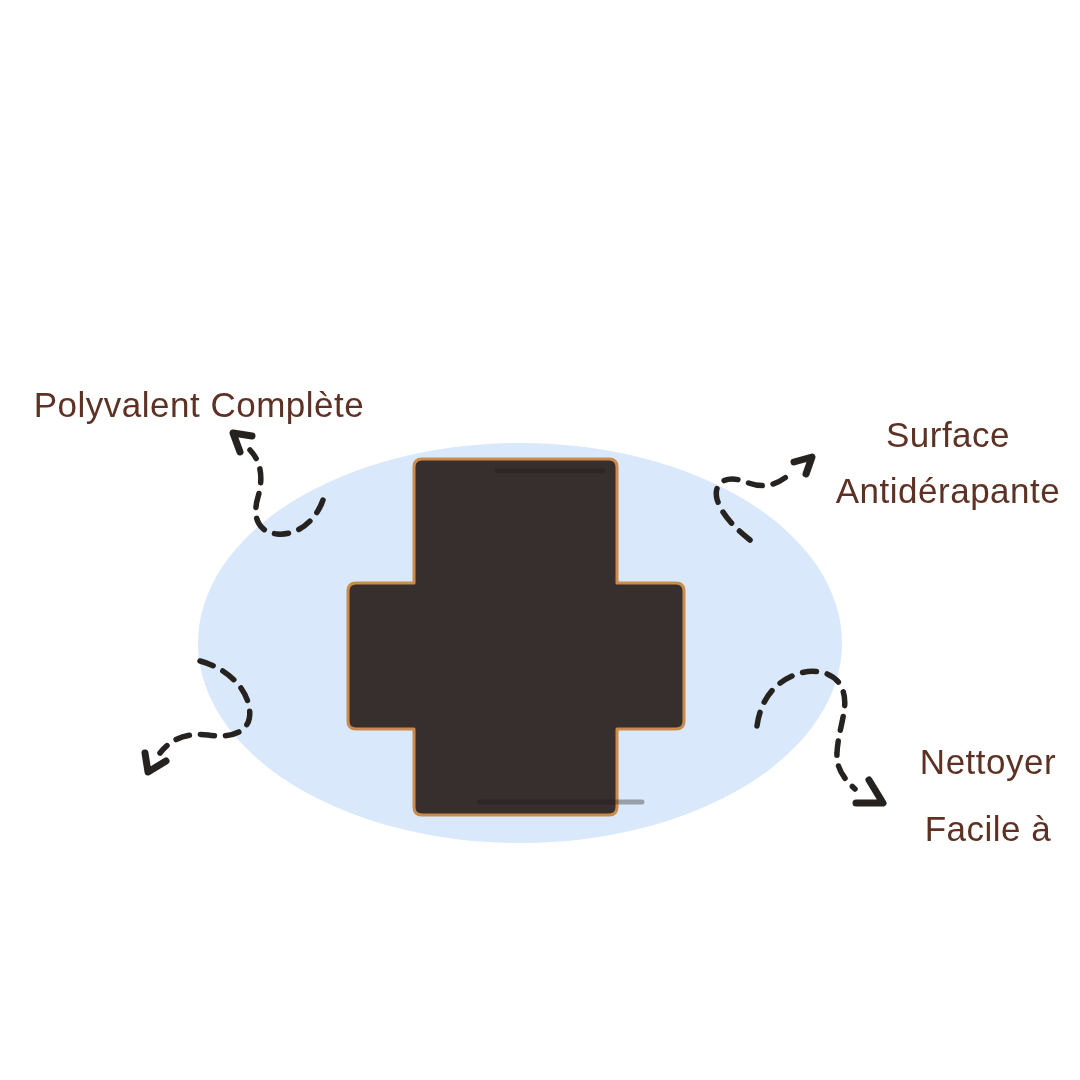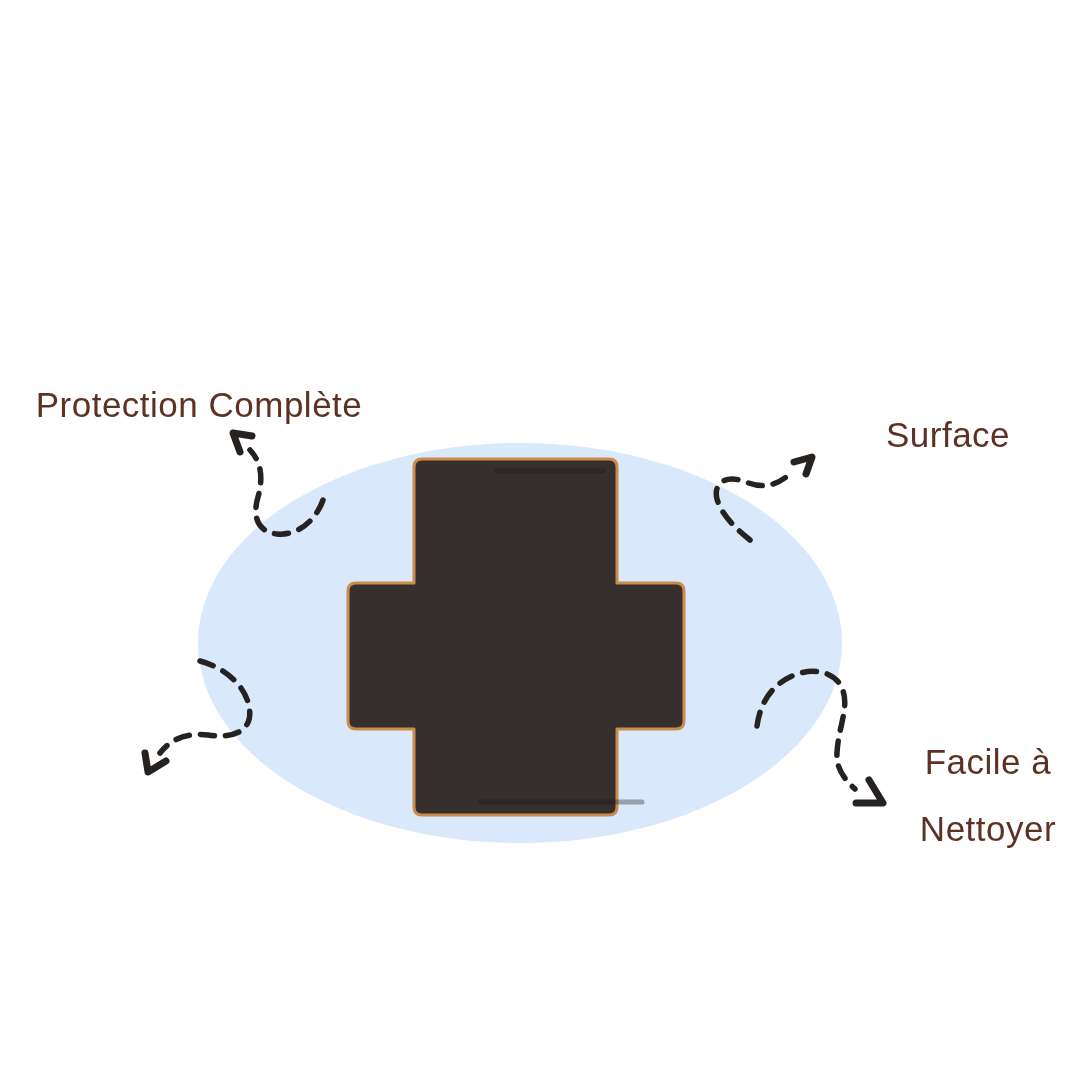--- a/index.html
+++ b/index.html
@@ -75,25 +75,26 @@
 
     <g>
       <path d="M 757 726 C 760 703 772 683 797 674
                C 818 667 838 674 843 691
                C 849 708 838 729 837 753
                C 836 768 844 779 855 789" fill="none" stroke="#262220" stroke-width="5.5" stroke-linecap="round" stroke-dasharray="14 11"></path>
       <polyline points="869,780 883,803 856,803" fill="none" stroke="#262220" stroke-width="7" stroke-linecap="round" stroke-linejoin="round"></polyline>
     </g>
   </svg>
 
-  <div class="label label-tl">Protection Complète</div>
+  <div class="label label-tl">Polyvalent Complète</div>
 
   <div class="label label-tr">
     <div>Surface</div>
+    <div>Antidérapante</div>
   </div>
 
 
   <div class="label label-br">
+    <div>Nettoyer</div>
     <div>Facile à</div>
-    <div>Nettoyer</div>
   </div>
 
 </div>
 
 </body></html>

